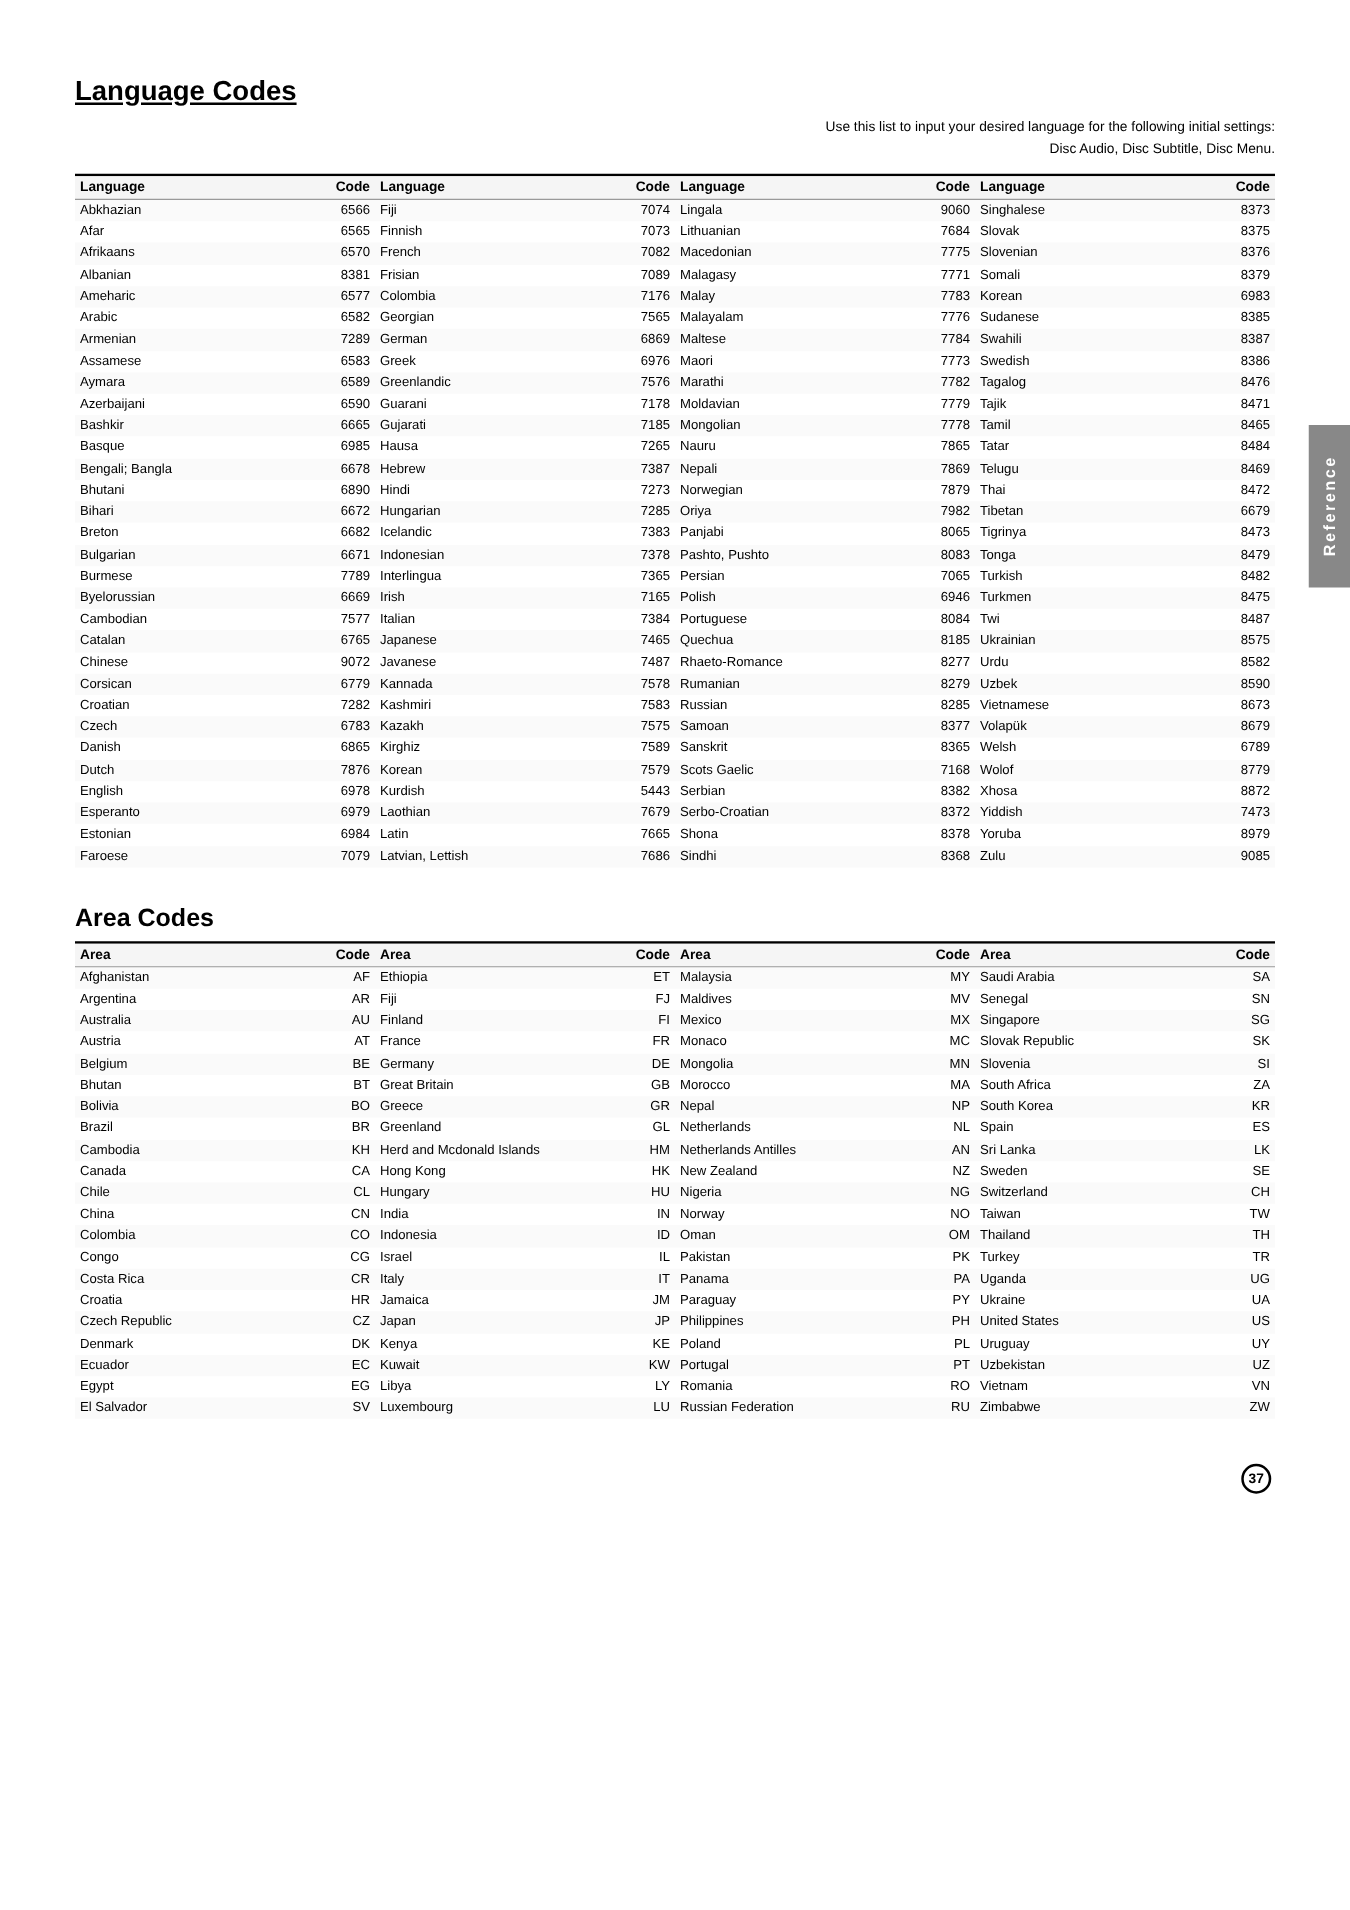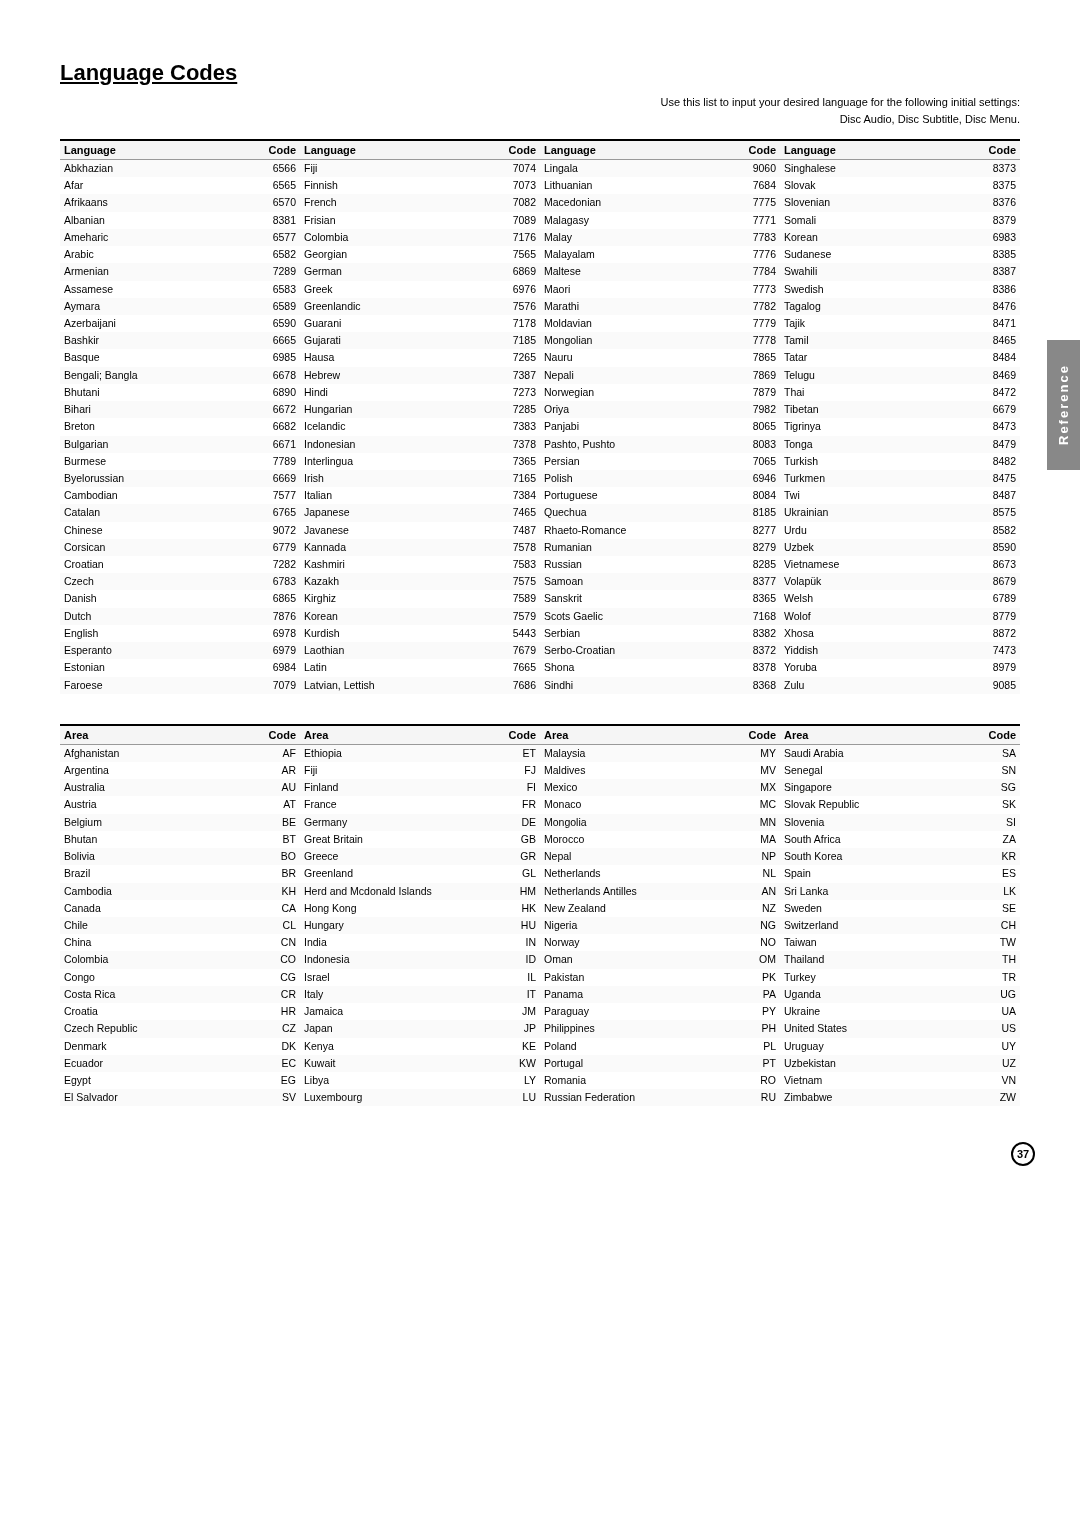--- a/index.html
+++ b/index.html
@@ -61,21 +61,21 @@
     .code-val { text-align: right; min-width: 40px; }
     h2.section-title2 {
       font-size: 20px;
       font-weight: bold;
       margin-bottom: 6px;
       margin-top: 8px;
     }
     .page-num {
       position: absolute;
       bottom: 30px;
-      right: 45px;
+      right: 63px;
       width: 24px;
       height: 24px;
       border: 2px solid #000;
       border-radius: 50%;
       display: flex;
       align-items: center;
       justify-content: center;
       font-size: 11px;
       font-weight: bold;
     }
@@ -628,20 +628,21 @@
           <span class="code-name">Yoruba</span>
           <span class="code-val">8979</span>
         </div>
         <div class="code-row">
           <span class="code-name">Zulu</span>
           <span class="code-val">9085</span>
         </div>
       </div>
     </div>
 
+  <h2 class="section-title2">Area Codes</h2>
 
   <div class="codes-table-wrapper" id="area-table">
   <div class="col-section">
         <div class="col-header">
           <span>Area</span>
           <span>Code</span>
         </div>
         <div class="code-row">
           <span class="code-name">Afghanistan</span>
           <span class="code-val">AF</span>

